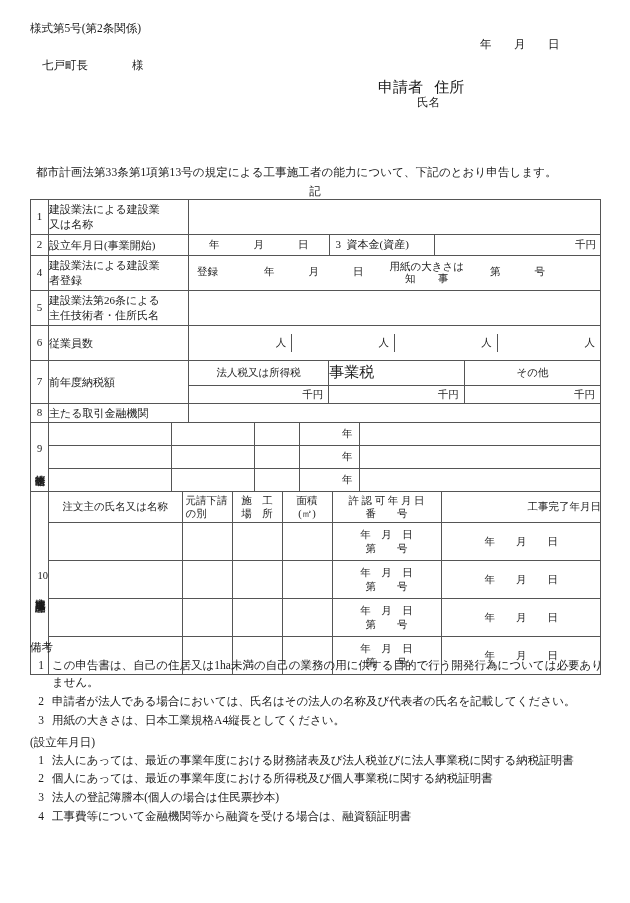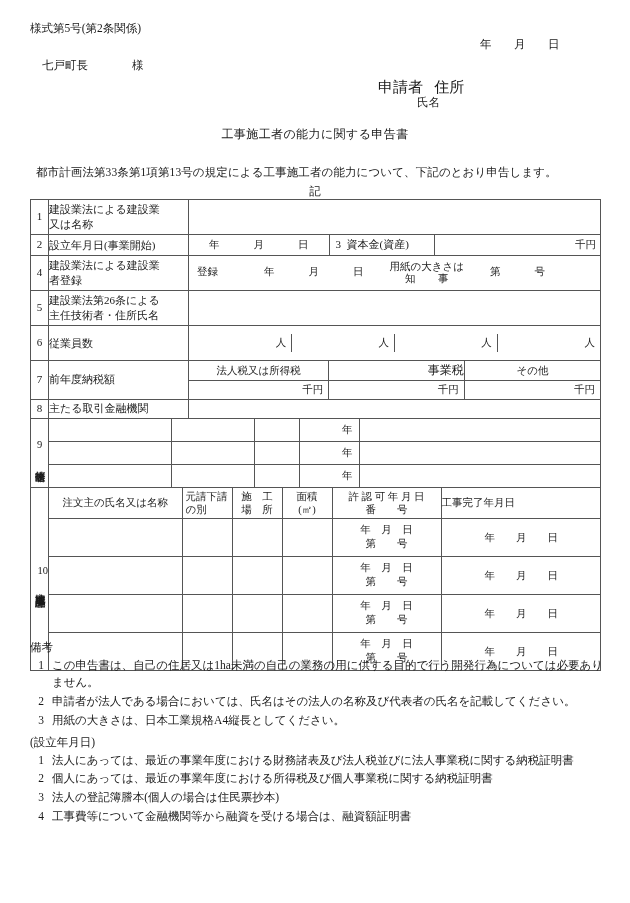--- a/index.html
+++ b/index.html
@@ -187,21 +187,20 @@
     <span>七戸町長</span><span class="sama">様</span>
   </div>
 
   <div class="applicant">
     <span>申請者</span>&nbsp;&nbsp;&nbsp;<span>住所</span>
   </div>
   <div class="applicant-row2">
     <span>氏名</span>
   </div>
 
-  <div class="doc-title">工事施工者の能力に関する申告書</div>
 
   <div class="lead">都市計画法第33条第1項第13号の規定による工事施工者の能力について、下記のとおり申告します。</div>
   <div class="ki">記</div>
 
   <div class="tbl-wrap">
     <table class="form">
       <colgroup>
         <col style="width:18px">
         <col style="width:140px">
         <col style="width:412px">
@@ -293,21 +292,21 @@
         <td style="padding:0">
           <table style="border-collapse:collapse;width:100%;table-layout:fixed">
             <colgroup>
                   <col style="width:34%">
                   <col style="width:33%">
                   <col style="width:33%">
                 </colgroup>
             <tbody>
                   <tr>
               <td style="border:0;border-right:1px solid #555;border-bottom:1px solid #555;text-align:center;padding:1px 0;font-size:10.5px">法人税又は所得税</td>
-              <td style="border:0;border-right:1px solid #555;border-bottom:1px solid #555;text-align:right;padding:1px 0;font-size:12px">事業税</td>
+              <td style="border:0;border-right:1px solid #555;border-bottom:1px solid #555;text-align:left;padding:1px 0;font-size:15px">事業税</td>
               <td style="border:0;border-bottom:1px solid #555;text-align:center;padding:1px 0;font-size:10.5px">その他</td>
             </tr>
             <tr>
               <td style="border:0;border-right:1px solid #555;text-align:right;padding:1px 5px 1px 0;font-size:10.5px"><span></span><span>千円</span></td>
               <td style="border:0;border-right:1px solid #555;text-align:right;padding:1px 5px 1px 0;font-size:10.5px"><span></span><span>千円</span></td>
               <td style="border:0;text-align:right;padding:1px 5px 1px 0;font-size:10.5px"><span></span><span>千円</span></td>
             </tr>
           </tbody>
               </table>
         </td>
@@ -391,21 +390,21 @@
                 <div>場　所</div>
               </td>
               <td style="border:0;border-right:1px solid #555;border-bottom:1px solid #555;padding:2px 0;font-size:10.5px;line-height:1.25;text-align:center">
                 <div>面積</div>
                 <div>(㎡)</div>
               </td>
               <td style="border:0;border-right:1px solid #555;border-bottom:1px solid #555;padding:2px 0;font-size:10.5px;line-height:1.25;text-align:center">
                 <div>許 認 可 年 月 日</div>
                 <div>番　　号</div>
               </td>
-              <td style="border:0;border-bottom:1px solid #555;text-align:left;padding:3px 0;font-size:10.5px">工事完了年月日</td>
+              <td style="border:0;border-bottom:1px solid #555;text-align:right;padding:3px 0;font-size:10.5px">工事完了年月日</td>
             </tr>
 
             <tr>
               <td style="border:0;border-right:1px solid #555;border-bottom:1px solid #555;height:37px"></td>
               <td style="border:0;border-right:1px solid #555;border-bottom:1px solid #555"></td>
               <td style="border:0;border-right:1px solid #555;border-bottom:1px solid #555"></td>
               <td style="border:0;border-right:1px solid #555;border-bottom:1px solid #555"></td>
               <td style="border:0;border-right:1px solid #555;border-bottom:1px solid #555;text-align:center;font-size:10.5px;line-height:1.35">
                 <div>年　月　日</div>
                 <div>第　　号</div>

